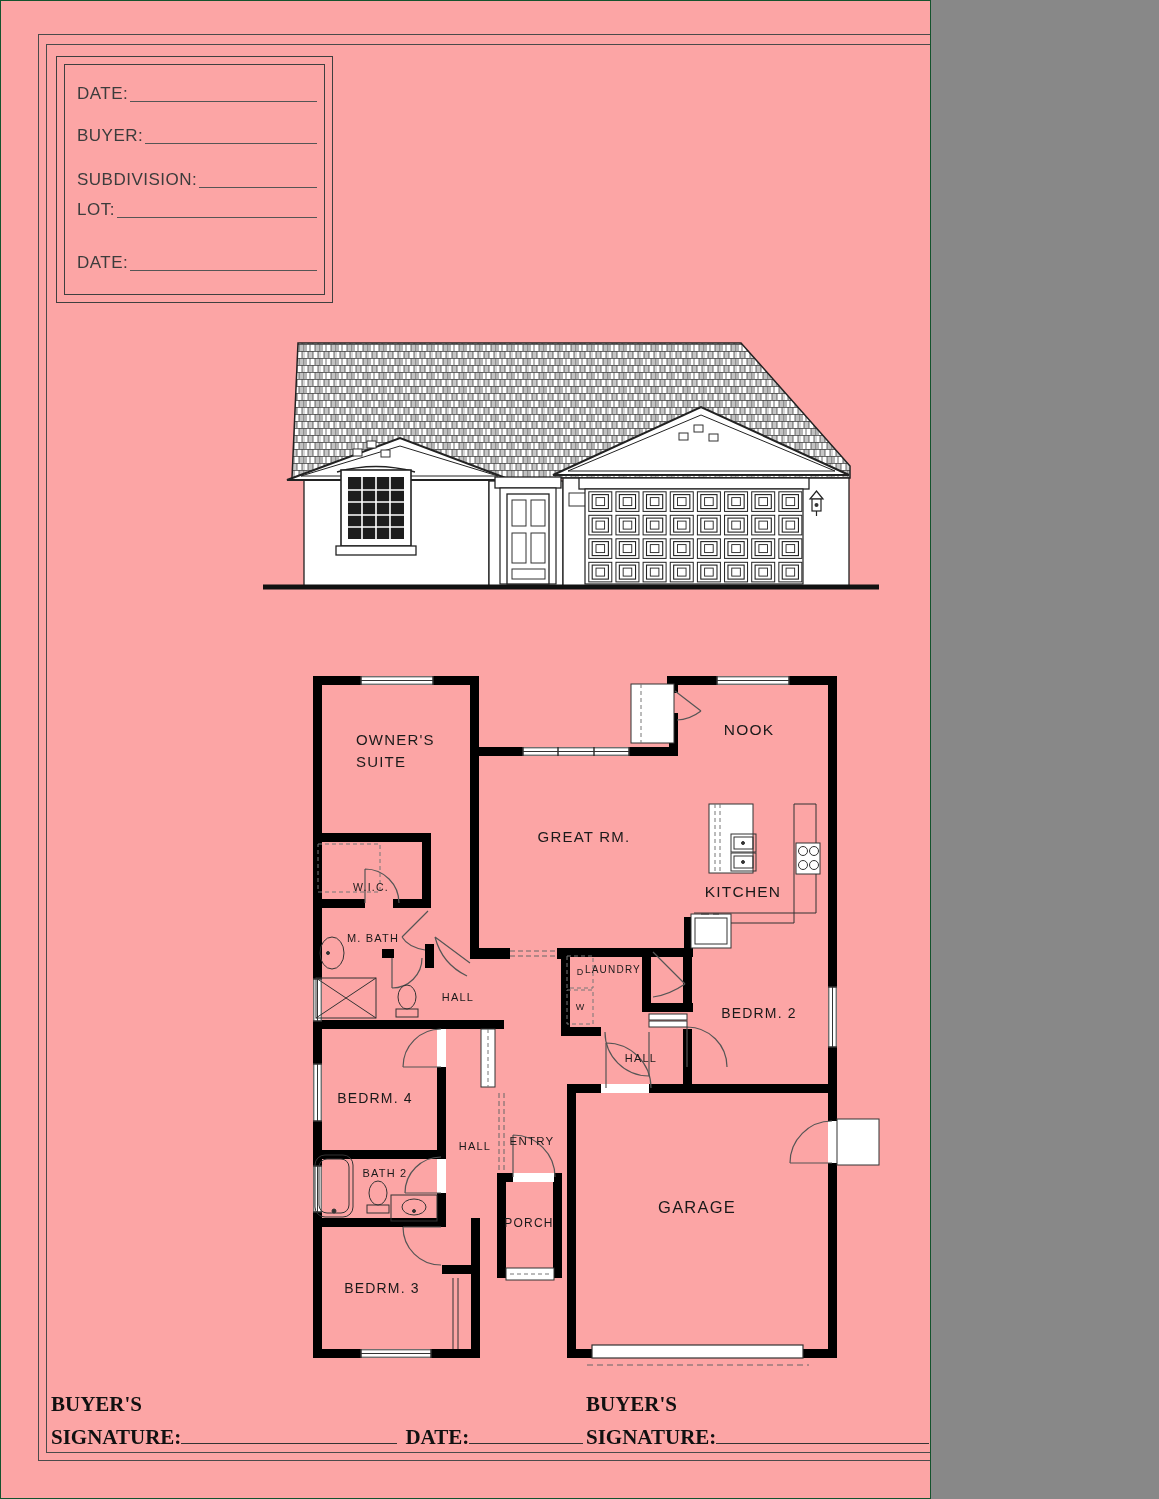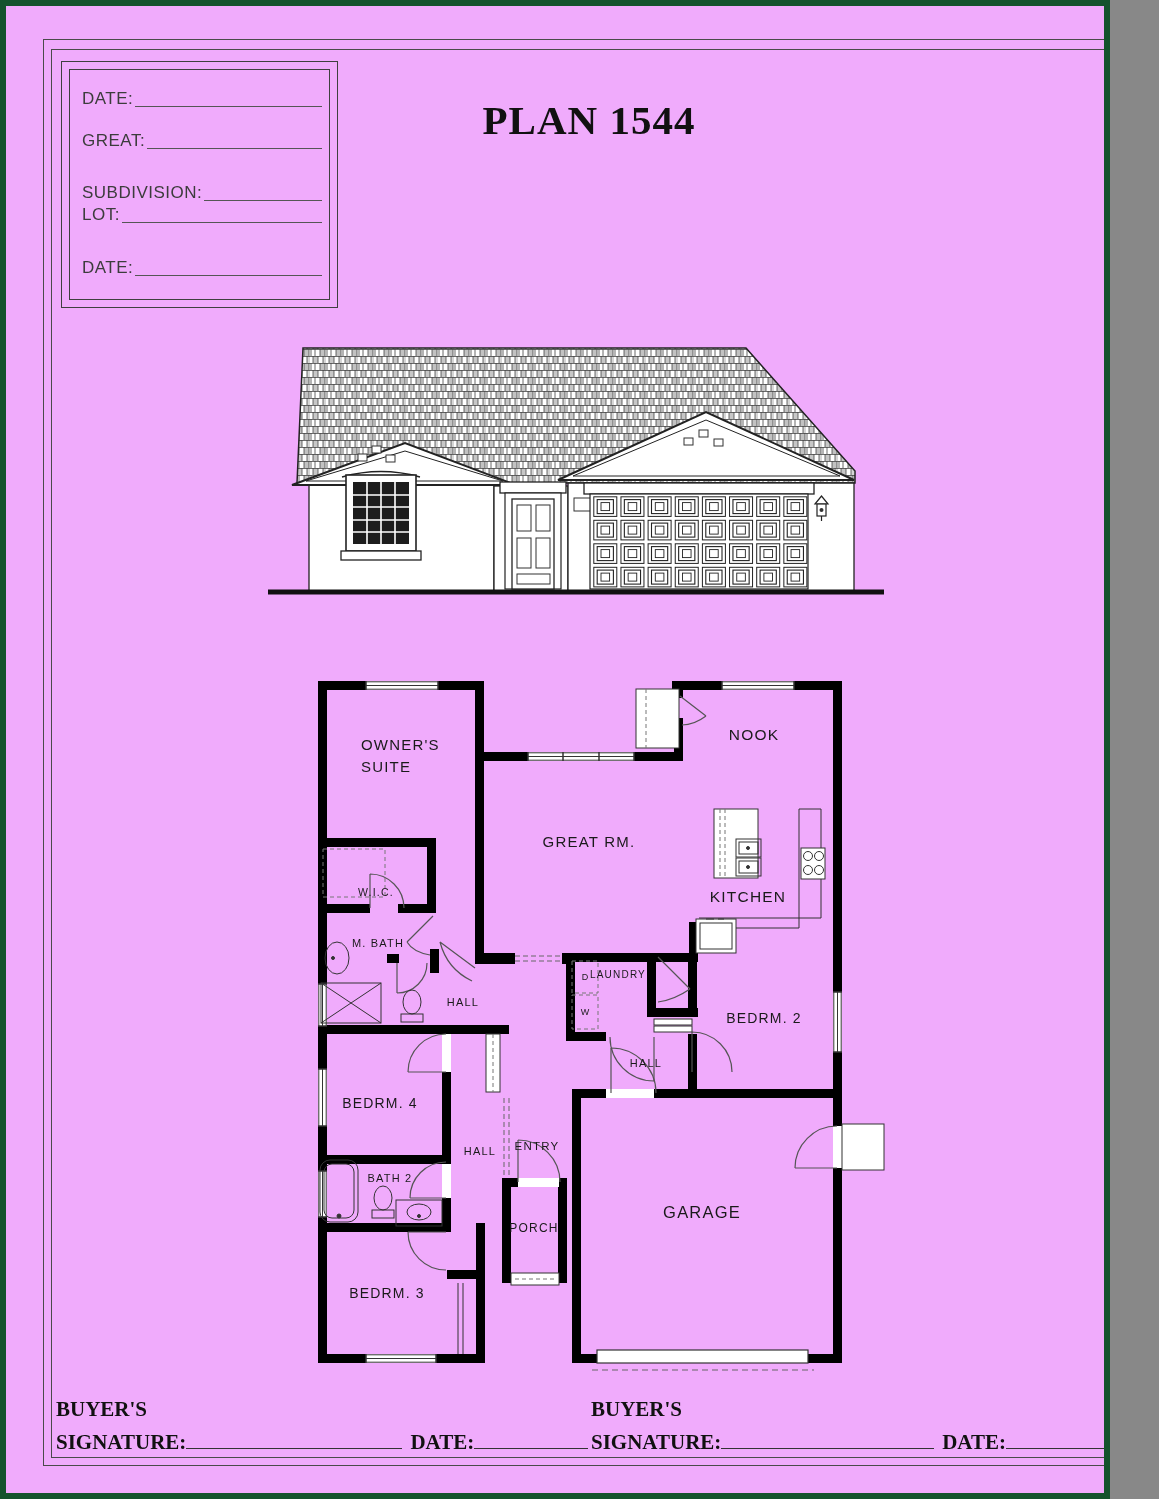--- a/index.html
+++ b/index.html
@@ -1,18 +1,18 @@
 <!DOCTYPE html>
 <html><head>
 <meta charset="utf-8">
 <style>
   html,body{margin:0;padding:0;background:#888;}
-  .page{position:relative;width:1110px;height:1499px;background:#f0abfc;overflow:hidden;
+  .page{position:relative;width:931px;height:1499px;background:#fca5a5;overflow:hidden;
         font-family:"Liberation Sans",sans-serif;color:#1a1a1a;
-        border:6px solid #14532d;box-sizing:border-box;}
+        border:1px solid #14532d;box-sizing:border-box;}
   .border-outer{position:absolute;left:37px;top:33px;width:1085px;height:1425px;
         border:1.4px solid #4a4a4a;}
   .border-inner{position:absolute;left:45px;top:43px;width:1069px;height:1407px;
         border:1px solid #4a4a4a;}
   
   .tblock{position:absolute;left:55px;top:55px;width:275px;height:245px;border:1.3px solid #3f3f3f;}
   .tblock-inner{position:absolute;left:7px;top:7px;right:7px;bottom:7px;border:1px solid #3f3f3f;}
   .tb-row{position:absolute;left:20px;width:240px;display:flex;align-items:flex-end;}
   .tb-label{font-size:17px;letter-spacing:.5px;color:#3c3c3c;white-space:nowrap;line-height:1;}
   .tb-line{flex:1;border-bottom:1.3px solid #555;height:15px;margin-left:2px;}
@@ -43,38 +43,37 @@
   <div class="border-outer"></div>
   <div class="border-inner"></div>
 
   <div class="tblock">
     <div class="tblock-inner"></div>
     <div class="tb-row" style="top:28px">
       <span class="tb-label">DATE:</span>
       <span class="tb-line"></span>
     </div>
     <div class="tb-row" style="top:70px">
-      <span class="tb-label">GREAT:</span>
+      <span class="tb-label">BUYER:</span>
       <span class="tb-line"></span>
     </div>
-    <div class="tb-row" style="top:122px">
+    <div class="tb-row" style="top:114px">
       <span class="tb-label">SUBDIVISION:</span>
       <span class="tb-line"></span>
     </div>
     <div class="tb-row" style="top:144px">
       <span class="tb-label">LOT:</span>
       <span class="tb-line"></span>
     </div>
     <div class="tb-row" style="top:197px">
       <span class="tb-label">DATE:</span>
       <span class="tb-line"></span>
     </div>
   </div>
 
-  <div class="plan-title">PLAN 1544</div>
 
   <svg class="draw" width="1159" height="1499" viewBox="0 0 1159 1499">
     <defs>
       <pattern id="shingle" width="16" height="14" patternUnits="userSpaceOnUse">
         <rect width="16" height="14" fill="#fff"></rect>
         <rect x="3" y="0" width="5" height="7" fill="#999" opacity="0.55"></rect>
         <rect x="10" y="7" width="5" height="7" fill="#777" opacity="0.45"></rect>
         <rect x="13" y="0" width="3" height="7" fill="#bbb" opacity="0.6"></rect>
         <path d="M0,0.5H16 M0,7.5H16" stroke="#444" stroke-width="0.8" fill="none"></path>
         <path d="M3,0V7 M8,0V7 M13,0V7 M1,7V14 M5,7V14 M10,7V14 M15,7V14" stroke="#444" stroke-width="0.8"></path>

